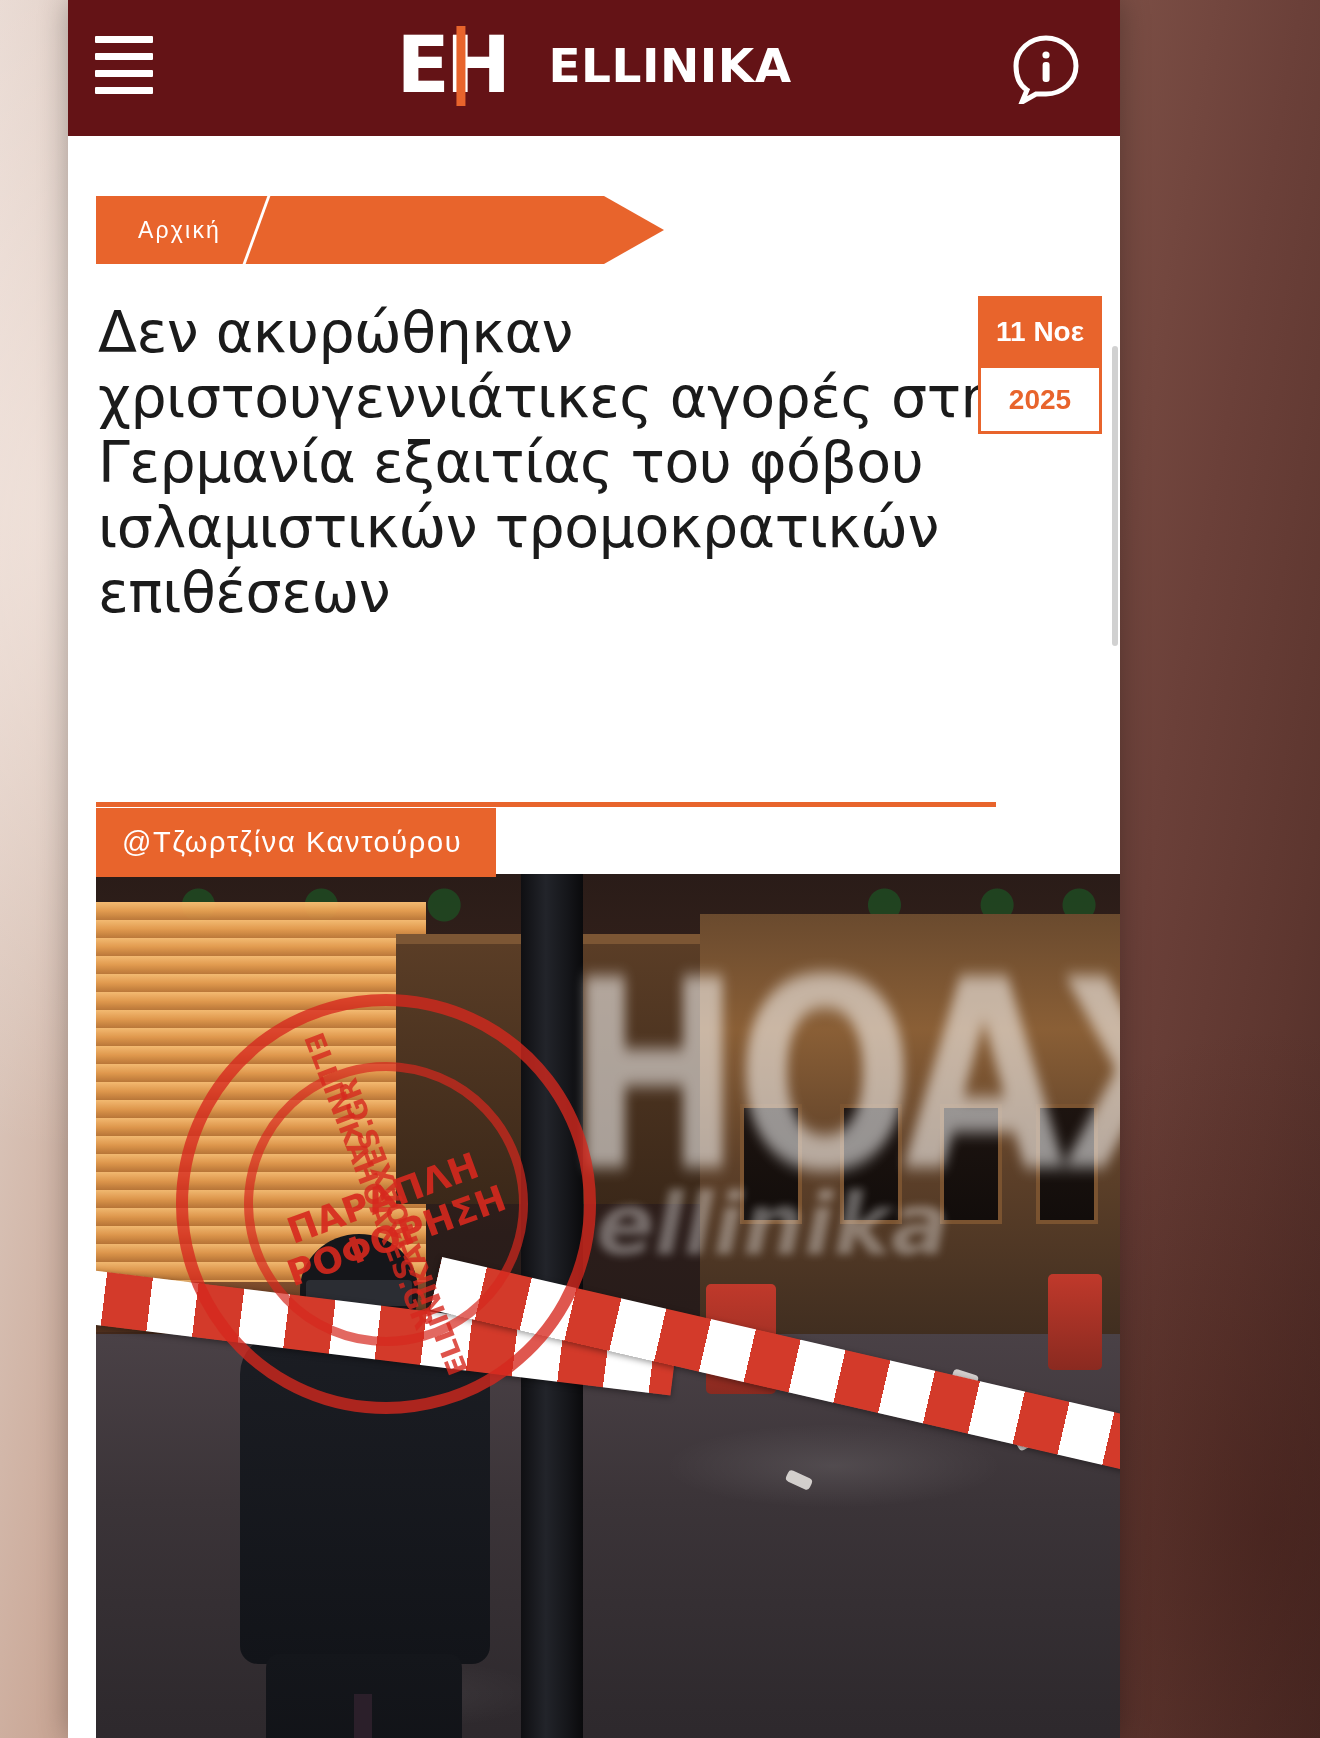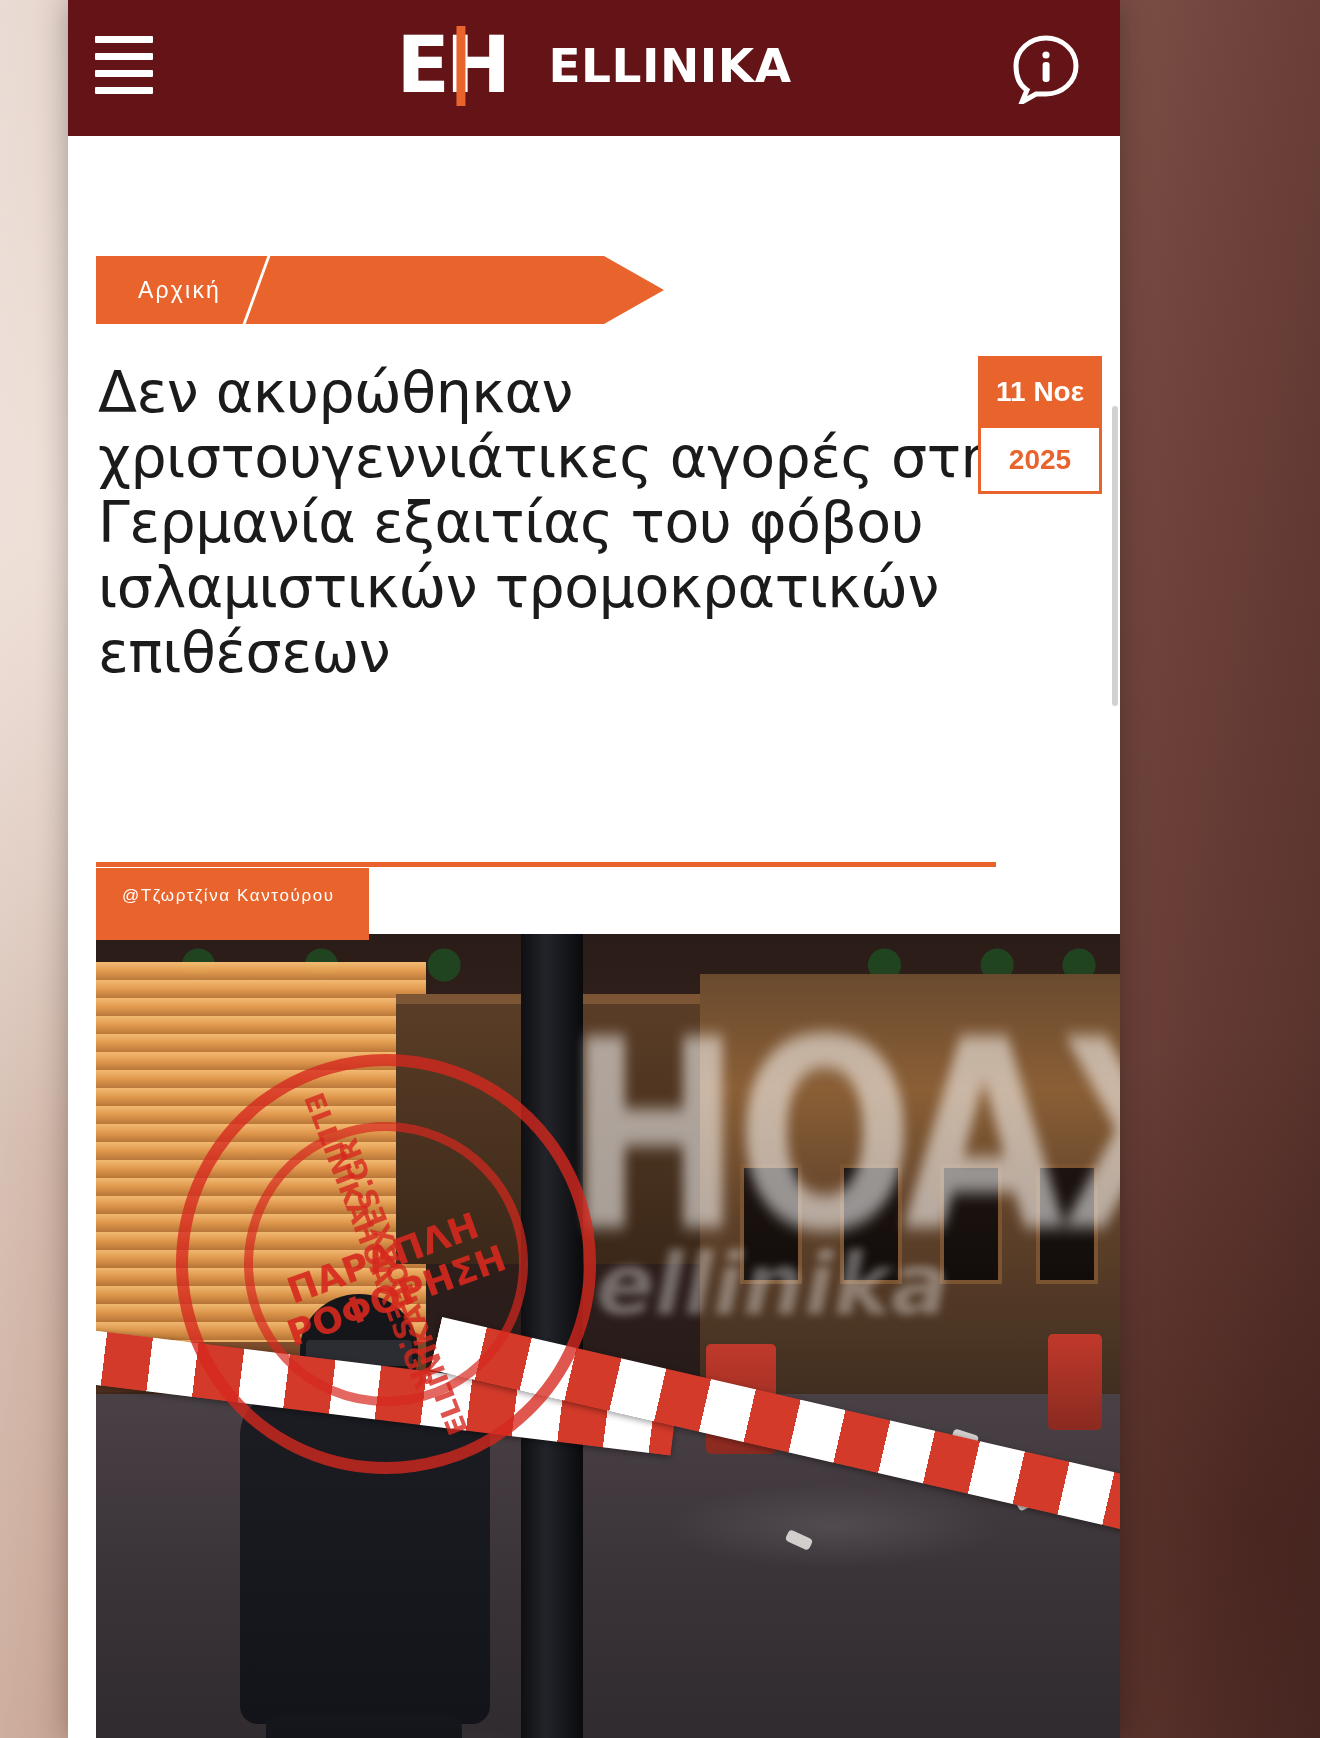--- a/index.html
+++ b/index.html
@@ -159,21 +159,21 @@
     border-top: none;
     font-weight: 700;
     font-size: 28px;
     line-height: 64px;
     height: 66px;
   }
 
   
   #breadcrumb {
     position: relative;
-    margin: 120px 0 0 28px;
+    margin: 60px 0 0 28px;
     width: 508px;
     height: 68px;
     background: #e8642c;
     display: flex;
     align-items: center;
     color: #ffffff;
   }
   #breadcrumb::after {
     content: "";
     position: absolute;
@@ -225,23 +225,23 @@
     left: 28px;
     top: 606px;
     width: 900px;
     height: 5px;
     background: #e8642c;
     z-index: 3;
   }
   #author-chip {
     background: #e8642c;
     color: #ffffff;
-    font-size: 17px;
+    font-size: 29px;
     letter-spacing: 1.6px;
-    padding: 18px 34px 34px 26px;
+    padding: 18px 34px 18px 26px;
     white-space: nowrap;
     cursor: pointer;
   }
 
   
   #hero {
     position: absolute;
     left: 28px;
     top: 678px;
     width: 1024px;

